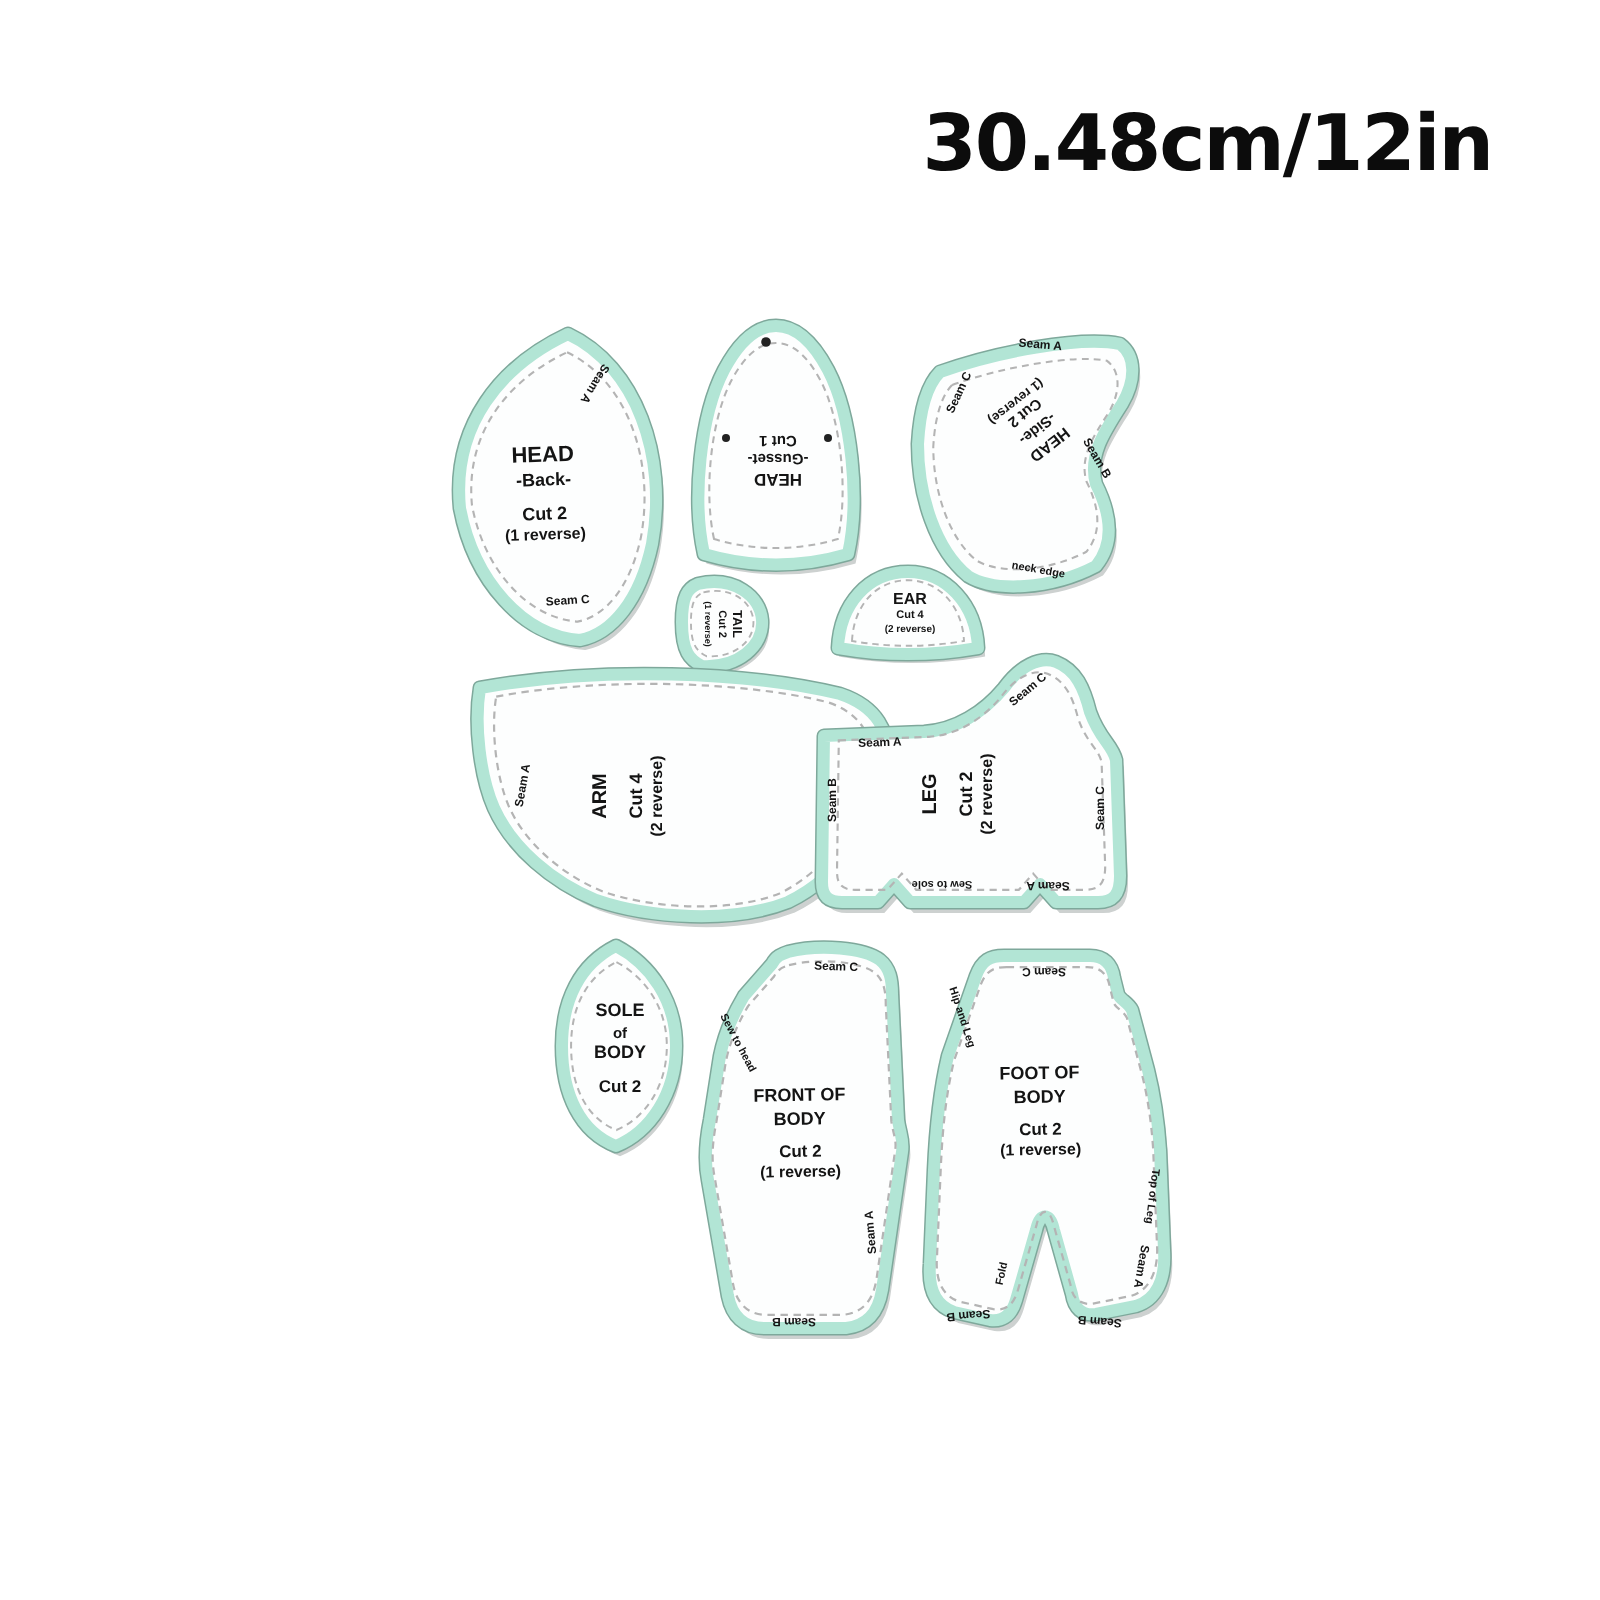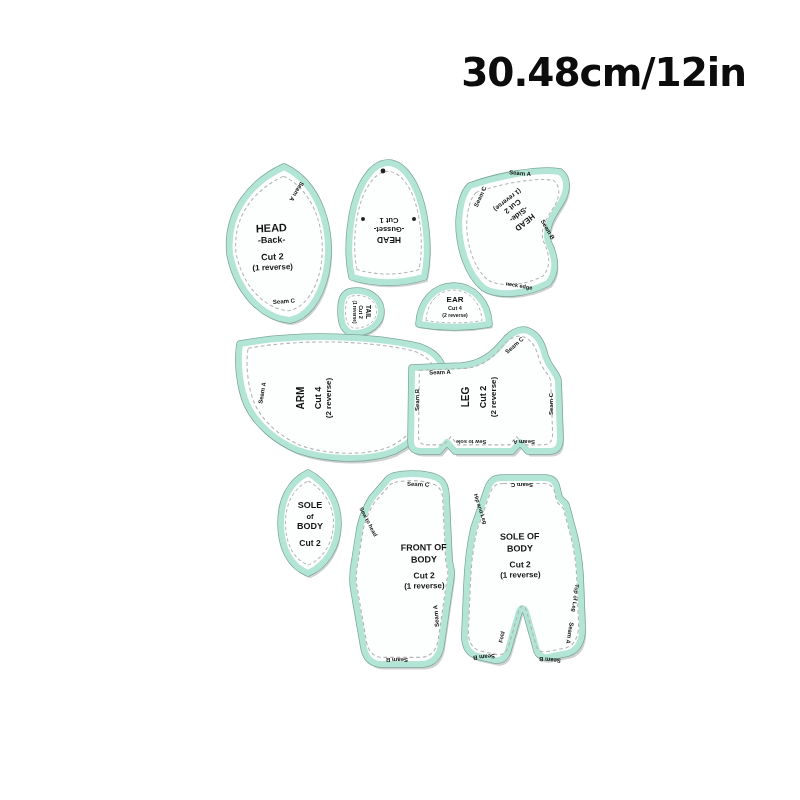--- a/index.html
+++ b/index.html
@@ -160,33 +160,33 @@
   <div class="lbl t6" style="left:524px;top:441px;transform:translate(-50%,-50%) rotate(180deg);">Seam A</div>
   <div class="lbl t55" style="left:471px;top:441px;transform:translate(-50%,-50%) rotate(180deg);">Sew to sole</div>
 
   <div class="lbl block" style="left:310px;top:524px;">
     <div class="t9">SOLE</div>
     <div class="t75">of</div>
     <div class="t9">BODY</div>
     <div class="t85 gap">Cut 2</div>
   </div>
 
-  <div class="lbl block" style="left:400px;top:567px;transform:translate(-50%,-50%) rotate(-1deg);margin-left:24px;">
+  <div class="lbl block" style="left:400px;top:567px;transform:translate(-50%,-50%) rotate(-1deg);">
     <div class="t9">FRONT OF</div>
     <div class="t9">BODY</div>
     <div class="t85 gap">Cut 2</div>
     <div class="t8">(1 reverse)</div>
   </div>
   <div class="lbl t6" style="left:418px;top:485px;transform:translate(-50%,-50%) rotate(2deg);">Seam C</div>
   <div class="lbl t6" style="left:397px;top:659px;transform:translate(-50%,-50%) rotate(180deg);">Seam B</div>
   <div class="lbl t6" style="left:437px;top:616px;transform:translate(-50%,-50%) rotate(-95deg);">Seam A</div>
   <div class="lbl t55" style="left:368px;top:522px;transform:translate(-50%,-50%) rotate(62deg);">Sew to head</div>
 
   <div class="lbl block" style="left:520px;top:556px;transform:translate(-50%,-50%) rotate(-1deg);">
-    <div class="t9">SOLE OF</div>
+    <div class="t9">FOOT OF</div>
     <div class="t9">BODY</div>
     <div class="t85 gap">Cut 2</div>
     <div class="t8">(1 reverse)</div>
   </div>
   <div class="lbl t6" style="left:522px;top:484px;transform:translate(-50%,-50%) rotate(180deg);">Seam C</div>
   <div class="lbl t55" style="left:480px;top:509px;transform:translate(-50%,-50%) rotate(72deg);">Hip and Leg</div>
   <div class="lbl t55" style="left:575px;top:598px;transform:translate(-50%,-50%) rotate(97deg);">Top of Leg</div>
   <div class="lbl t6" style="left:569px;top:633px;transform:translate(-50%,-50%) rotate(100deg);">Seam A</div>
   <div class="lbl t6" style="left:550px;top:659px;transform:translate(-50%,-50%) rotate(185deg);">Seam B</div>
   <div class="lbl t6" style="left:484px;top:656px;transform:translate(-50%,-50%) rotate(175deg);">Seam B</div>

